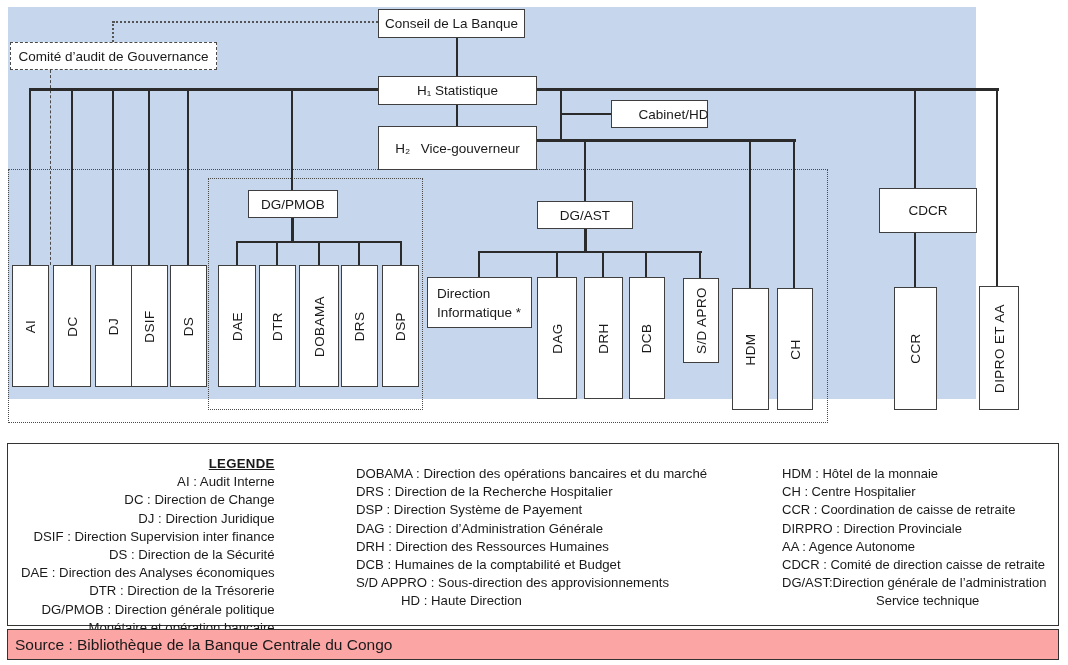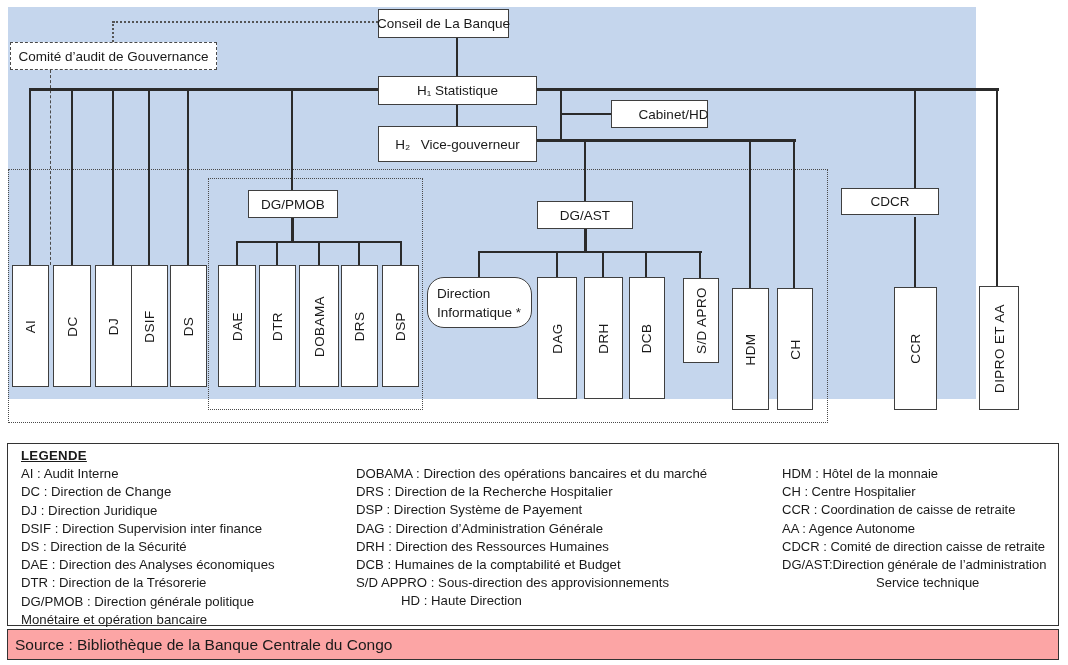--- a/index.html
+++ b/index.html
@@ -25,66 +25,66 @@
   .legendbox{
     position:absolute;left:7px;top:443px;width:1052px;height:183px;
     border:1.6px solid #333;box-sizing:border-box;z-index:4;background:#fff;
   }
   .sourcebox{
     position:absolute;left:7px;top:629px;width:1052px;height:31px;
     border:1.6px solid #333;box-sizing:border-box;z-index:4;background:#fca5a5;
     display:flex;align-items:center;padding-left:7px;font-size:15.5px;
   }
   .lcol{position:absolute;font-size:13.2px;line-height:18.2px;white-space:nowrap;}
-  .lcol.c1{left:13px;top:3px;}
+  .lcol.c1{left:13px;top:11px;text-align:right;}
   .lcol.c2{left:348px;top:21px;}
   .lcol.c3{left:774px;top:21px;font-size:13px;}
   .lcol .title{text-decoration:underline;font-weight:bold;letter-spacing:.3px;}
   .lcol.c2 .line:last-child{padding-left:45px;}
   .lcol.c3 .line:last-child{padding-left:94px;}
 </style>
 </head>
 <body>
 
 <div id="stage" style="--bg: #c5d6ed; --border: #3f3f3f; --line: #2b2b2b;">
 
   <div class="bluebg"></div>
   <div class="frame outer"></div>
   <div class="frame pmob"></div>
 
   <div class="dotln" style="left:113px;top:21px;width:265px;border-top:2px dotted #555;"></div>
   <div class="dotln" style="left:112px;top:21px;height:21px;border-left:2px dotted #555;"></div>
   <div class="dotln" style="left:50px;top:70px;height:195px;border-left:1.6px dashed #4a4a4a;"></div>
 
-  <div class="box" style="left:378px;top:9px;width:131px;height:29px;">
+  <div class="box" style="left:378px;top:9px;width:147px;height:29px;">
       <span>Conseil de La Banque</span>
     </div>
   <div class="box dashed" style="left:10px;top:42px;width:207px;height:28px;">
       <span>Comité d’audit de Gouvernance</span>
     </div>
   <div class="box" style="left:378px;top:76px;width:159px;height:29px;">
       <span>H₁ Statistique</span>
     </div>
-  <div class="box" style="left:378px;top:126px;width:159px;height:36px;">
+  <div class="box" style="left:378px;top:126px;width:159px;height:44px;">
       <span>H₂  Vice-gouverneur</span>
     </div>
   <div class="box" style="left:611px;top:100px;width:97px;height:28px;padding-left:28px;">
       <span>Cabinet/HD</span>
     </div>
   <div class="box" style="left:248px;top:190px;width:90px;height:28px;">
       <span>DG/PMOB</span>
     </div>
   <div class="box" style="left:537px;top:201px;width:96px;height:28px;">
       <span>DG/AST</span>
     </div>
-  <div class="box" style="left:841px;top:188px;width:98px;height:27px;">
+  <div class="box" style="left:879px;top:188px;width:98px;height:45px;">
       <span>CDCR</span>
     </div>
 
-  <div class="box dibox" style="left:427px;top:277px;width:105px;height:51px;border-radius:17px;">
+  <div class="box dibox" style="left:427px;top:277px;width:105px;height:51px;">
     <div>Direction</div>
     <div>Informatique *</div>
   </div>
 
   <div class="box" style="left:12px;top:265px;width:37px;height:122px;">
       <span class="vtext">AI</span>
     </div>
   <div class="box" style="left:53px;top:265px;width:38px;height:122px;">
       <span class="vtext">DC</span>
     </div>
@@ -157,20 +157,21 @@
       <div class="line">DAG : Direction d’Administration Générale</div>
       <div class="line">DRH : Direction des Ressources Humaines</div>
       <div class="line">DCB : Humaines de la comptabilité et Budget</div>
       <div class="line">S/D APPRO : Sous-direction des approvisionnements</div>
       <div class="line">HD : Haute Direction</div>
     </div>
     <div class="lcol c3">
       <div class="line">HDM : Hôtel de la monnaie</div>
       <div class="line">CH : Centre Hospitalier</div>
       <div class="line">CCR : Coordination de caisse de retraite</div>
+      <div class="line">DIRPRO : Direction Provinciale</div>
       <div class="line">AA : Agence Autonome</div>
       <div class="line">CDCR : Comité de direction caisse de retraite</div>
       <div class="line">DG/AST:Direction générale de l’administration</div>
       <div class="line">Service technique</div>
     </div>
   </div>
 
   <div class="sourcebox">
     <span>Source : Bibliothèque de la Banque Centrale du Congo</span>
   </div>

